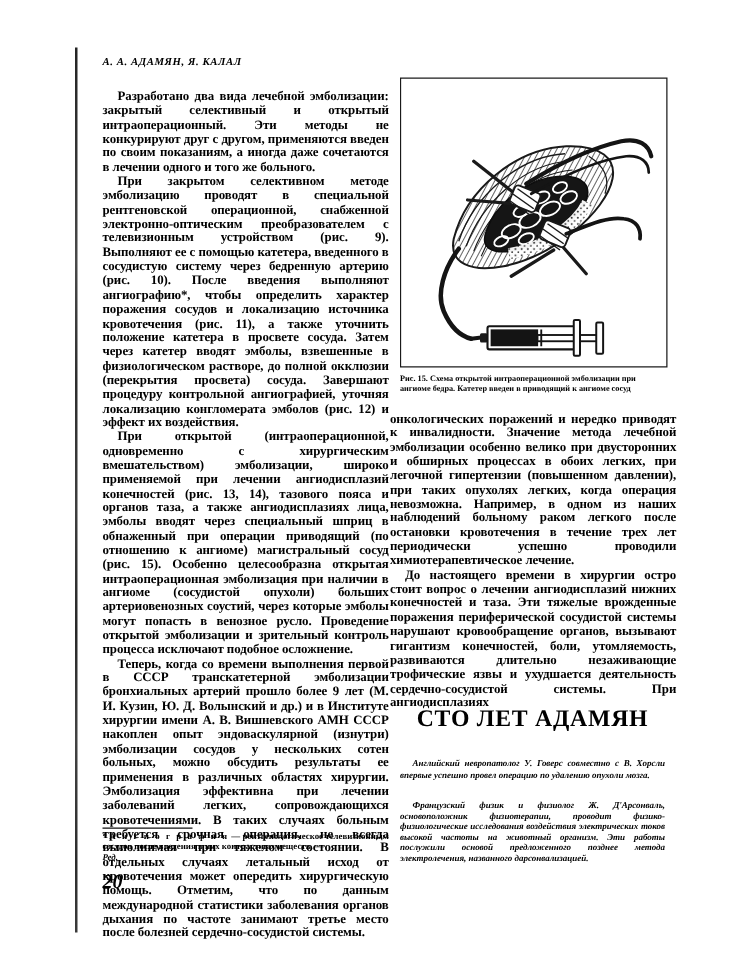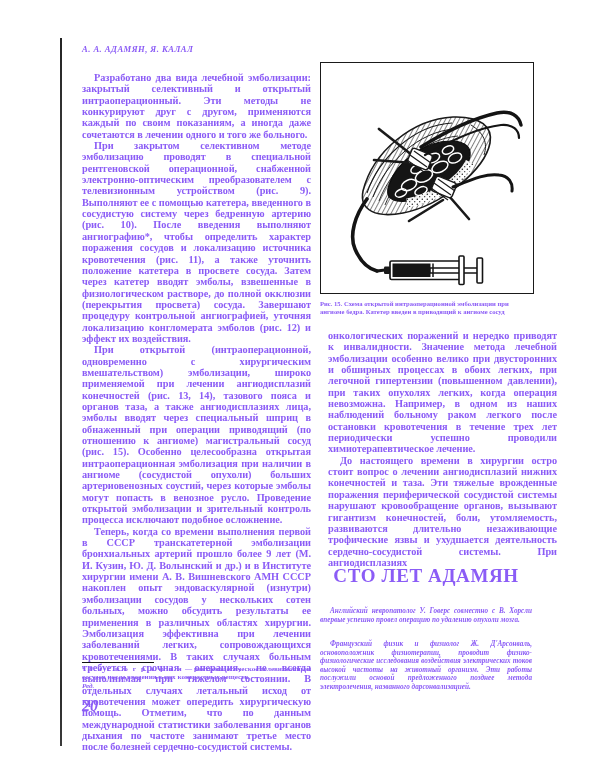--- a/index.html
+++ b/index.html
@@ -7,21 +7,21 @@
     padding: 0;
     background: #ffffff;
   }
   #page {
     position: relative;
     width: 600px;
     height: 772px;
     background: #ffffff;
     overflow: hidden;
     font-family: "Liberation Serif", "DejaVu Serif", serif;
-    color: #8b5cf6;
+    color: #000000;
   }
 
   
   #spine {
     position: absolute;
     left: 60px;
     top: 38px;
     width: 2px;
     height: 708px;
     background: linear-gradient(to bottom,
@@ -35,21 +35,21 @@
     position: absolute;
     width: 229px;
     text-align: justify;
     font-size: 10.3px;
     line-height: 11.35px;
     font-weight: 700;
     letter-spacing: -0.05px;
     -webkit-font-smoothing: none;
   }
   #col-left  { left: 82px;  top: 72px; }
-  #col-right { left: 328px; top: 330px; }
+  #col-right { left: 312px; top: 330px; }
 
   .col p {
     margin: 0;
     text-indent: 12px;
   }
   .col p.noindent { text-indent: 0; }
 
   #byline {
     position: absolute;
     left: 82px;
@@ -141,21 +141,21 @@
 </head>
 <body>
 
 <div id="page">
 
   <div id="spine"></div>
 
   <div id="byline">А. А. АДАМЯН, Я. КАЛАЛ</div>
 
   <div id="col-left" class="col">
-    <p>Разработано два вида лечебной эмболизации: закрытый селективный и открытый интраоперационный. Эти методы не конкурируют друг с другом, применяются каждый по своим показаниям, а иногда даже сочетаются в лечении одного и того же больного.</p>
+    <p>Разработано два вида лечебной эмболизации: закрытый селективный и открытый интраоперационный. Эти методы не конкурируют друг с другом, применяются введен по своим показаниям, а иногда даже сочетаются в лечении одного и того же больного.</p>
     <p>При закрытом селективном методе эмболизацию проводят в специальной рентгеновской операционной, снабженной электронно-оптическим преобразователем с телевизионным устройством (рис. 9). Выполняют ее с помощью катетера, введенного в сосудистую систему через бедренную артерию (рис. 10). После введения выполняют ангиографию*, чтобы определить характер поражения сосудов и локализацию источника кровотечения (рис. 11), а также уточнить положение катетера в просвете сосуда. Затем через катетер вводят эмболы, взвешенные в физиологическом растворе, до полной окклюзии (перекрытия просвета) сосуда. Завершают процедуру контрольной ангиографией, уточняя локализацию конгломерата эмболов (рис. 12) и эффект их воздействия.</p>
     <p>При открытой (интраоперационной, одновременно с хирургическим вмешательством) эмболизации, широко применяемой при лечении ангиодисплазий конечностей (рис. 13, 14), тазового пояса и органов таза, а также ангиодисплазиях лица, эмболы вводят через специальный шприц в обнаженный при операции приводящий (по отношению к ангиоме) магистральный сосуд (рис. 15). Особенно целесообразна открытая интраоперационная эмболизация при наличии в ангиоме (сосудистой опухоли) больших артериовенозных соустий, через которые эмболы могут попасть в венозное русло. Проведение открытой эмболизации и зрительный контроль процесса исключают подобное осложнение.</p>
     <p>Теперь, когда со времени выполнения первой в СССР транскатетерной эмболизации бронхиальных артерий прошло более 9 лет (М. И. Кузин, Ю. Д. Волынский и др.) и в Институте хирургии имени А. В. Вишневского АМН СССР накоплен опыт эндоваскулярной (изнутри) эмболизации сосудов у нескольких сотен больных, можно обсудить результаты ее применения в различных областях хирургии. Эмболизация эффективна при лечении заболеваний легких, сопровождающихся кровотечениями. В таких случаях больным требуется срочная операция, не всегда выполнимая при тяжелом состоянии. В отдельных случаях летальный исход от кровотечения может опередить хирургическую помощь. Отметим, что по данным международной статистики заболевания органов дыхания по частоте занимают третье место после болезней сердечно-сосудистой системы.</p>
   </div>
 
   <div id="footnote-rule"></div>
   <div id="footnote">
     <span>*</span>
     <span class="spaced">А н г и о г р а ф и я</span>
     <span>— рентгенологическое телевизионным сосудов после введения в них контрастных веществ. —</span>

